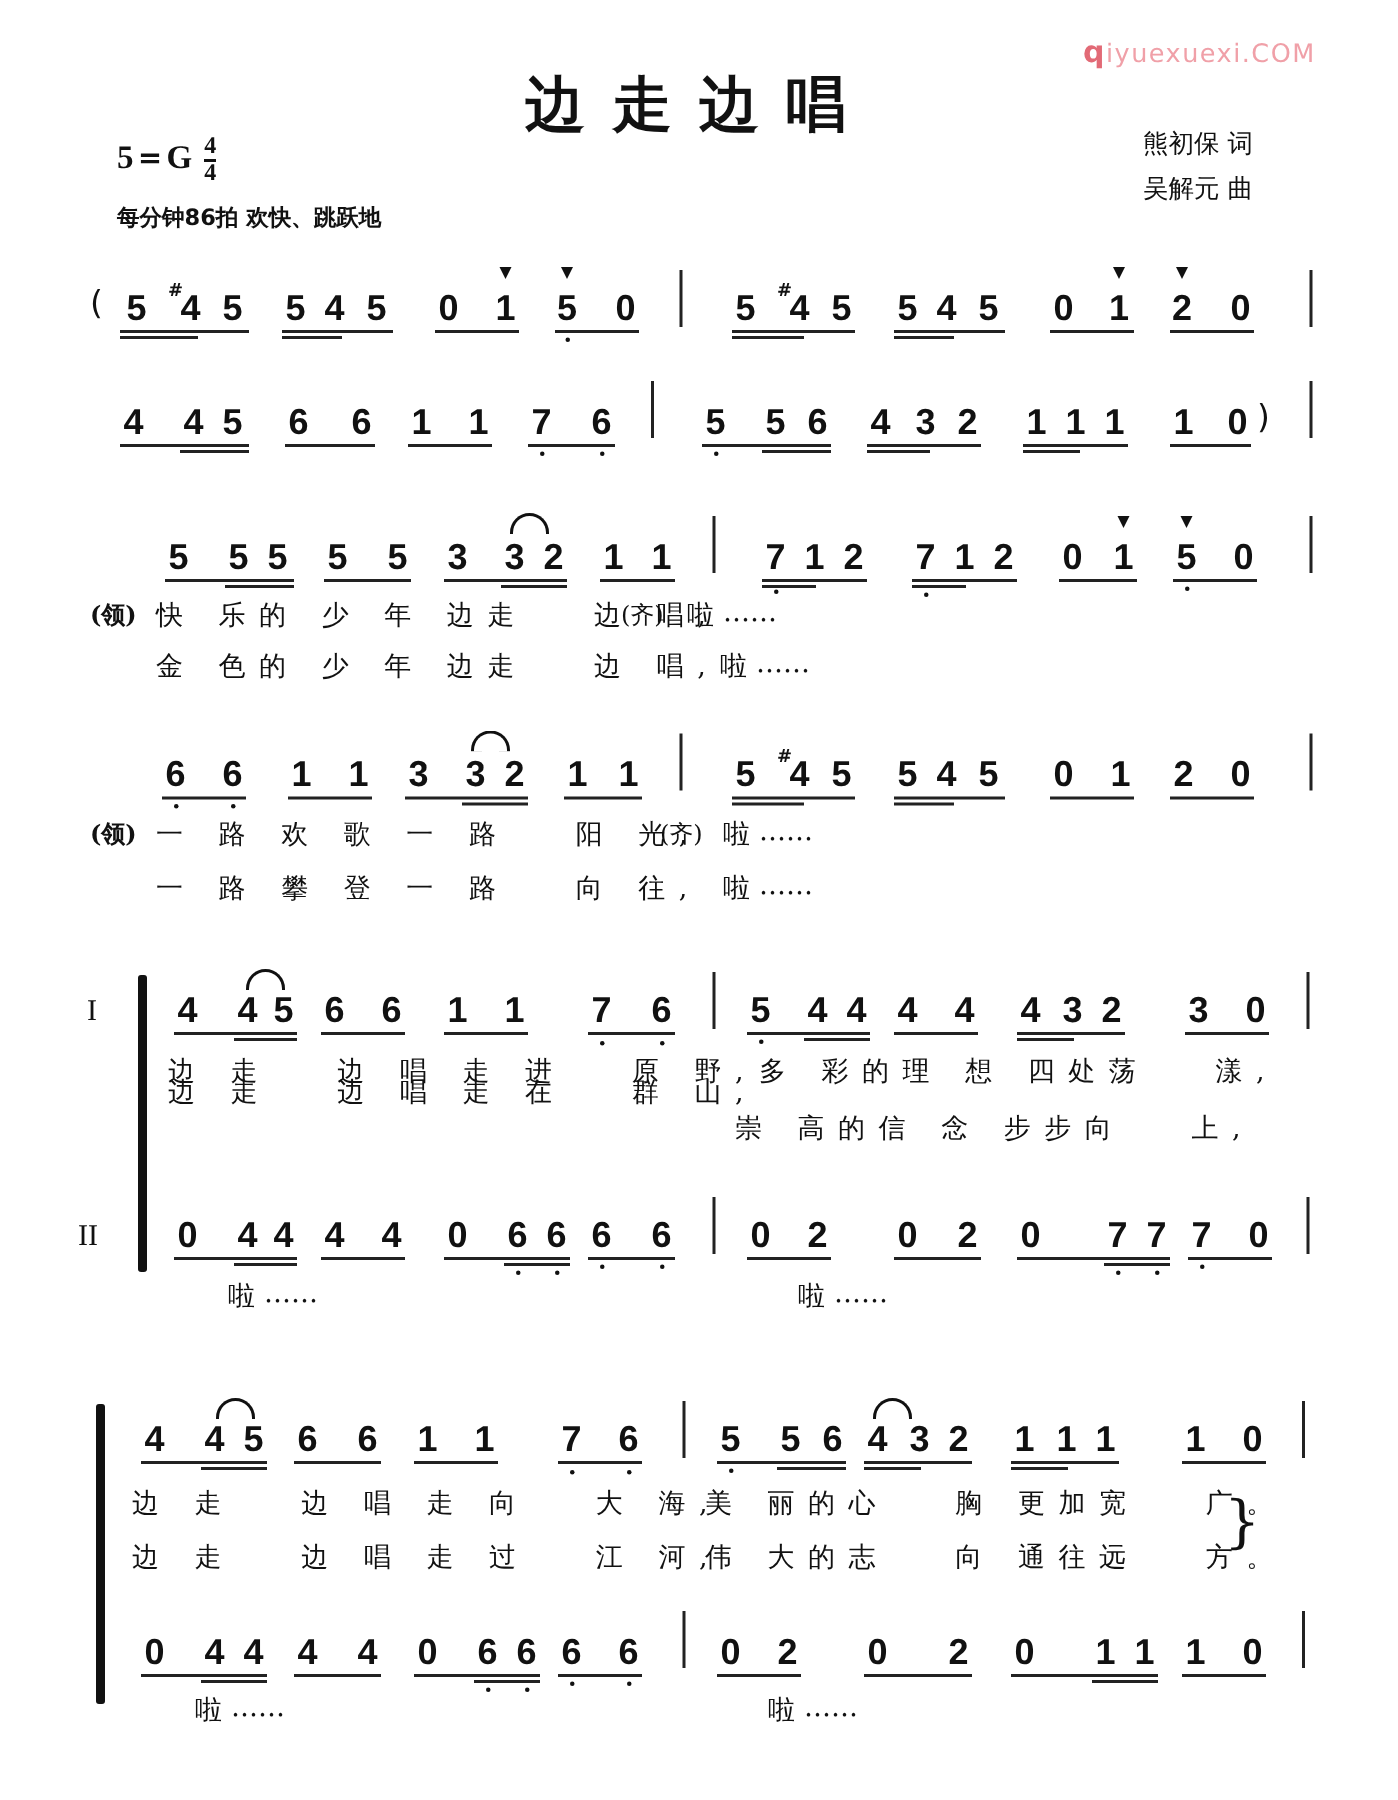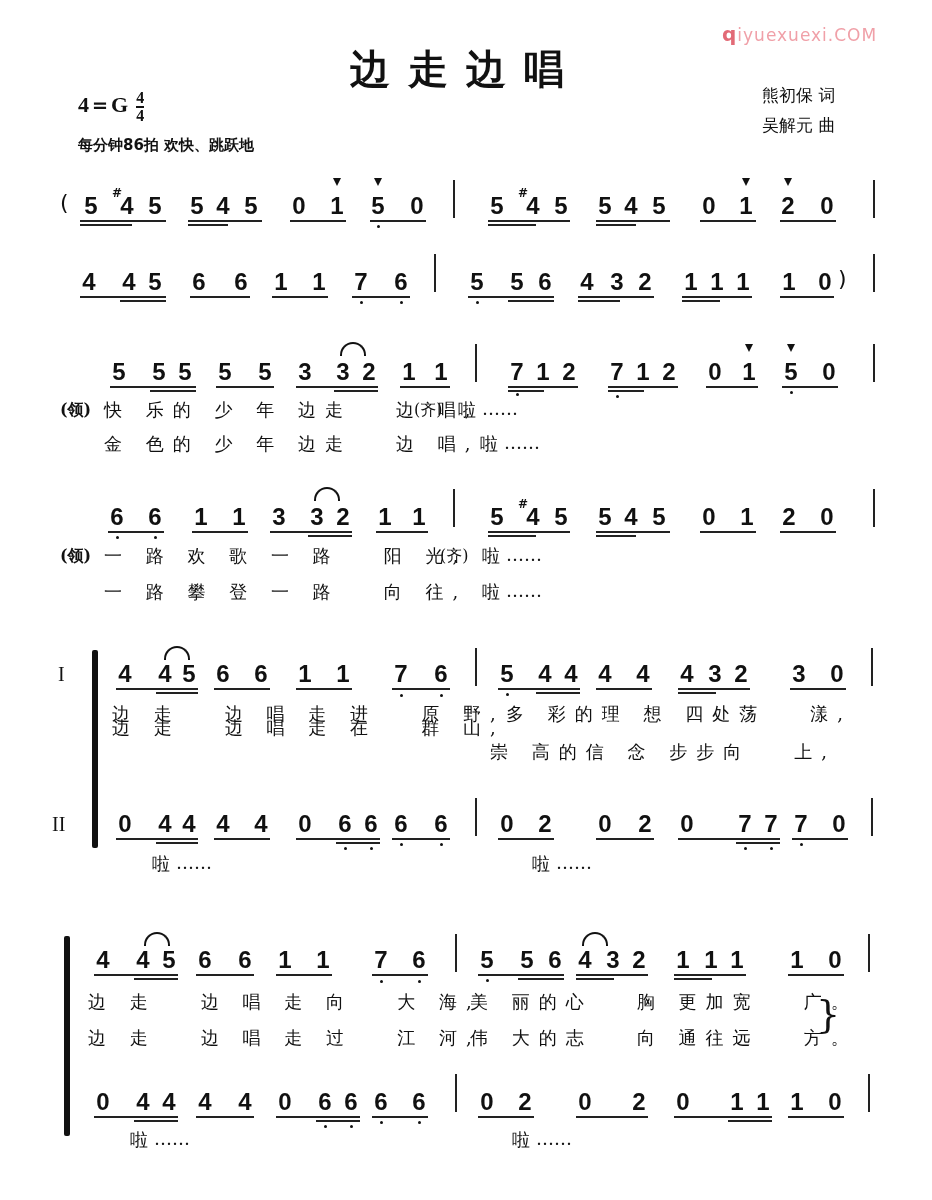--- a/index.html
+++ b/index.html
@@ -24,21 +24,21 @@
   .paren{position:absolute;font-size:22px;}
   .roman{position:absolute;font-family:"Liberation Serif",serif;font-size:20px;}
   .brack{position:absolute;width:6px;background:#111;border-radius:2px;}
   .brace{position:absolute;font-size:38px;font-family:"DejaVu Serif",serif;}
 </style>
 </head>
 <body>
 
 <div class="abs title">边走边唱</div>
 <div class="abs watermark"><span class="q">q</span><span>iyuexuexi.COM</span></div>
-<div class="abs key"><span>4＝G</span><span class="ts"><span style="border-bottom:2px solid #111;">4</span><span>4</span></span></div>
+<div class="abs key"><span>5＝G</span><span class="ts"><span style="border-bottom:2px solid #111;">4</span><span>4</span></span></div>
 <div class="abs tempo">每分钟86拍  欢快、跳跃地</div>
 <div class="abs credit" style="top:84px;">熊初保 词</div>
 <div class="abs credit" style="top:114px;">吴解元 曲</div>
 
 <div>
   <span class="paren" style="left:60px;top:190px;">(</span>
 
   <span class="n" style="left:82px;top:192px;">5</span>
   <span class="acc" style="left:112px;top:186px;">#</span>
   <span class="n" style="left:118px;top:192px;">4</span>

